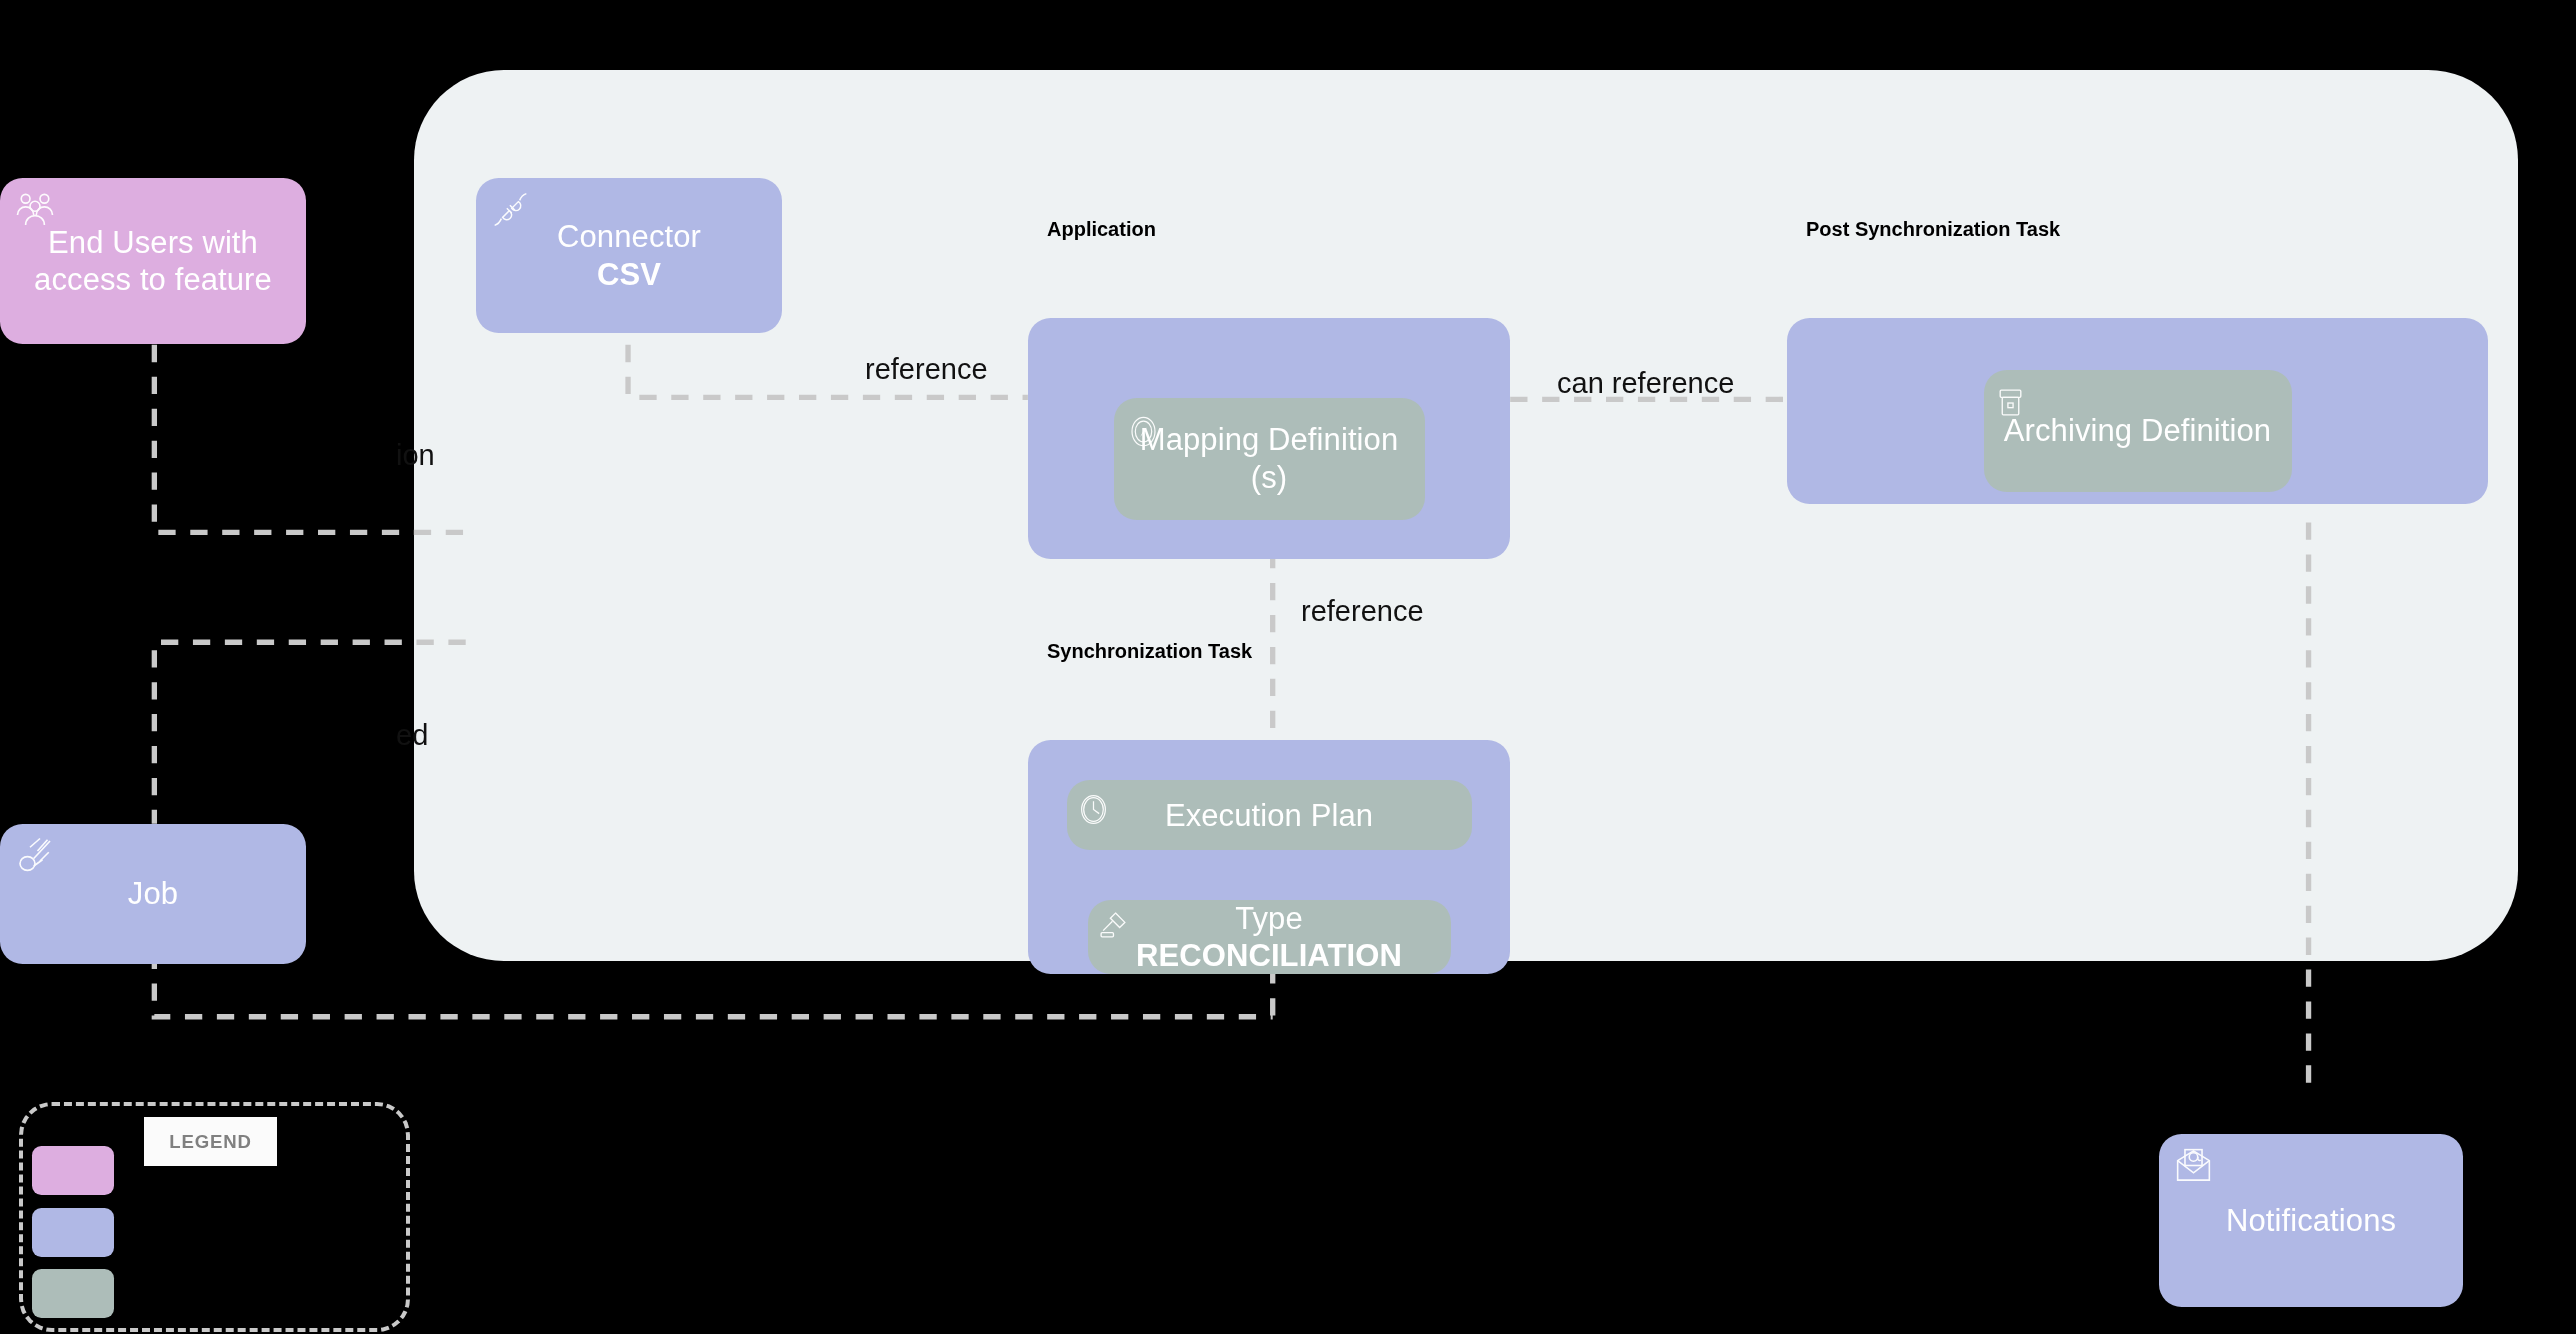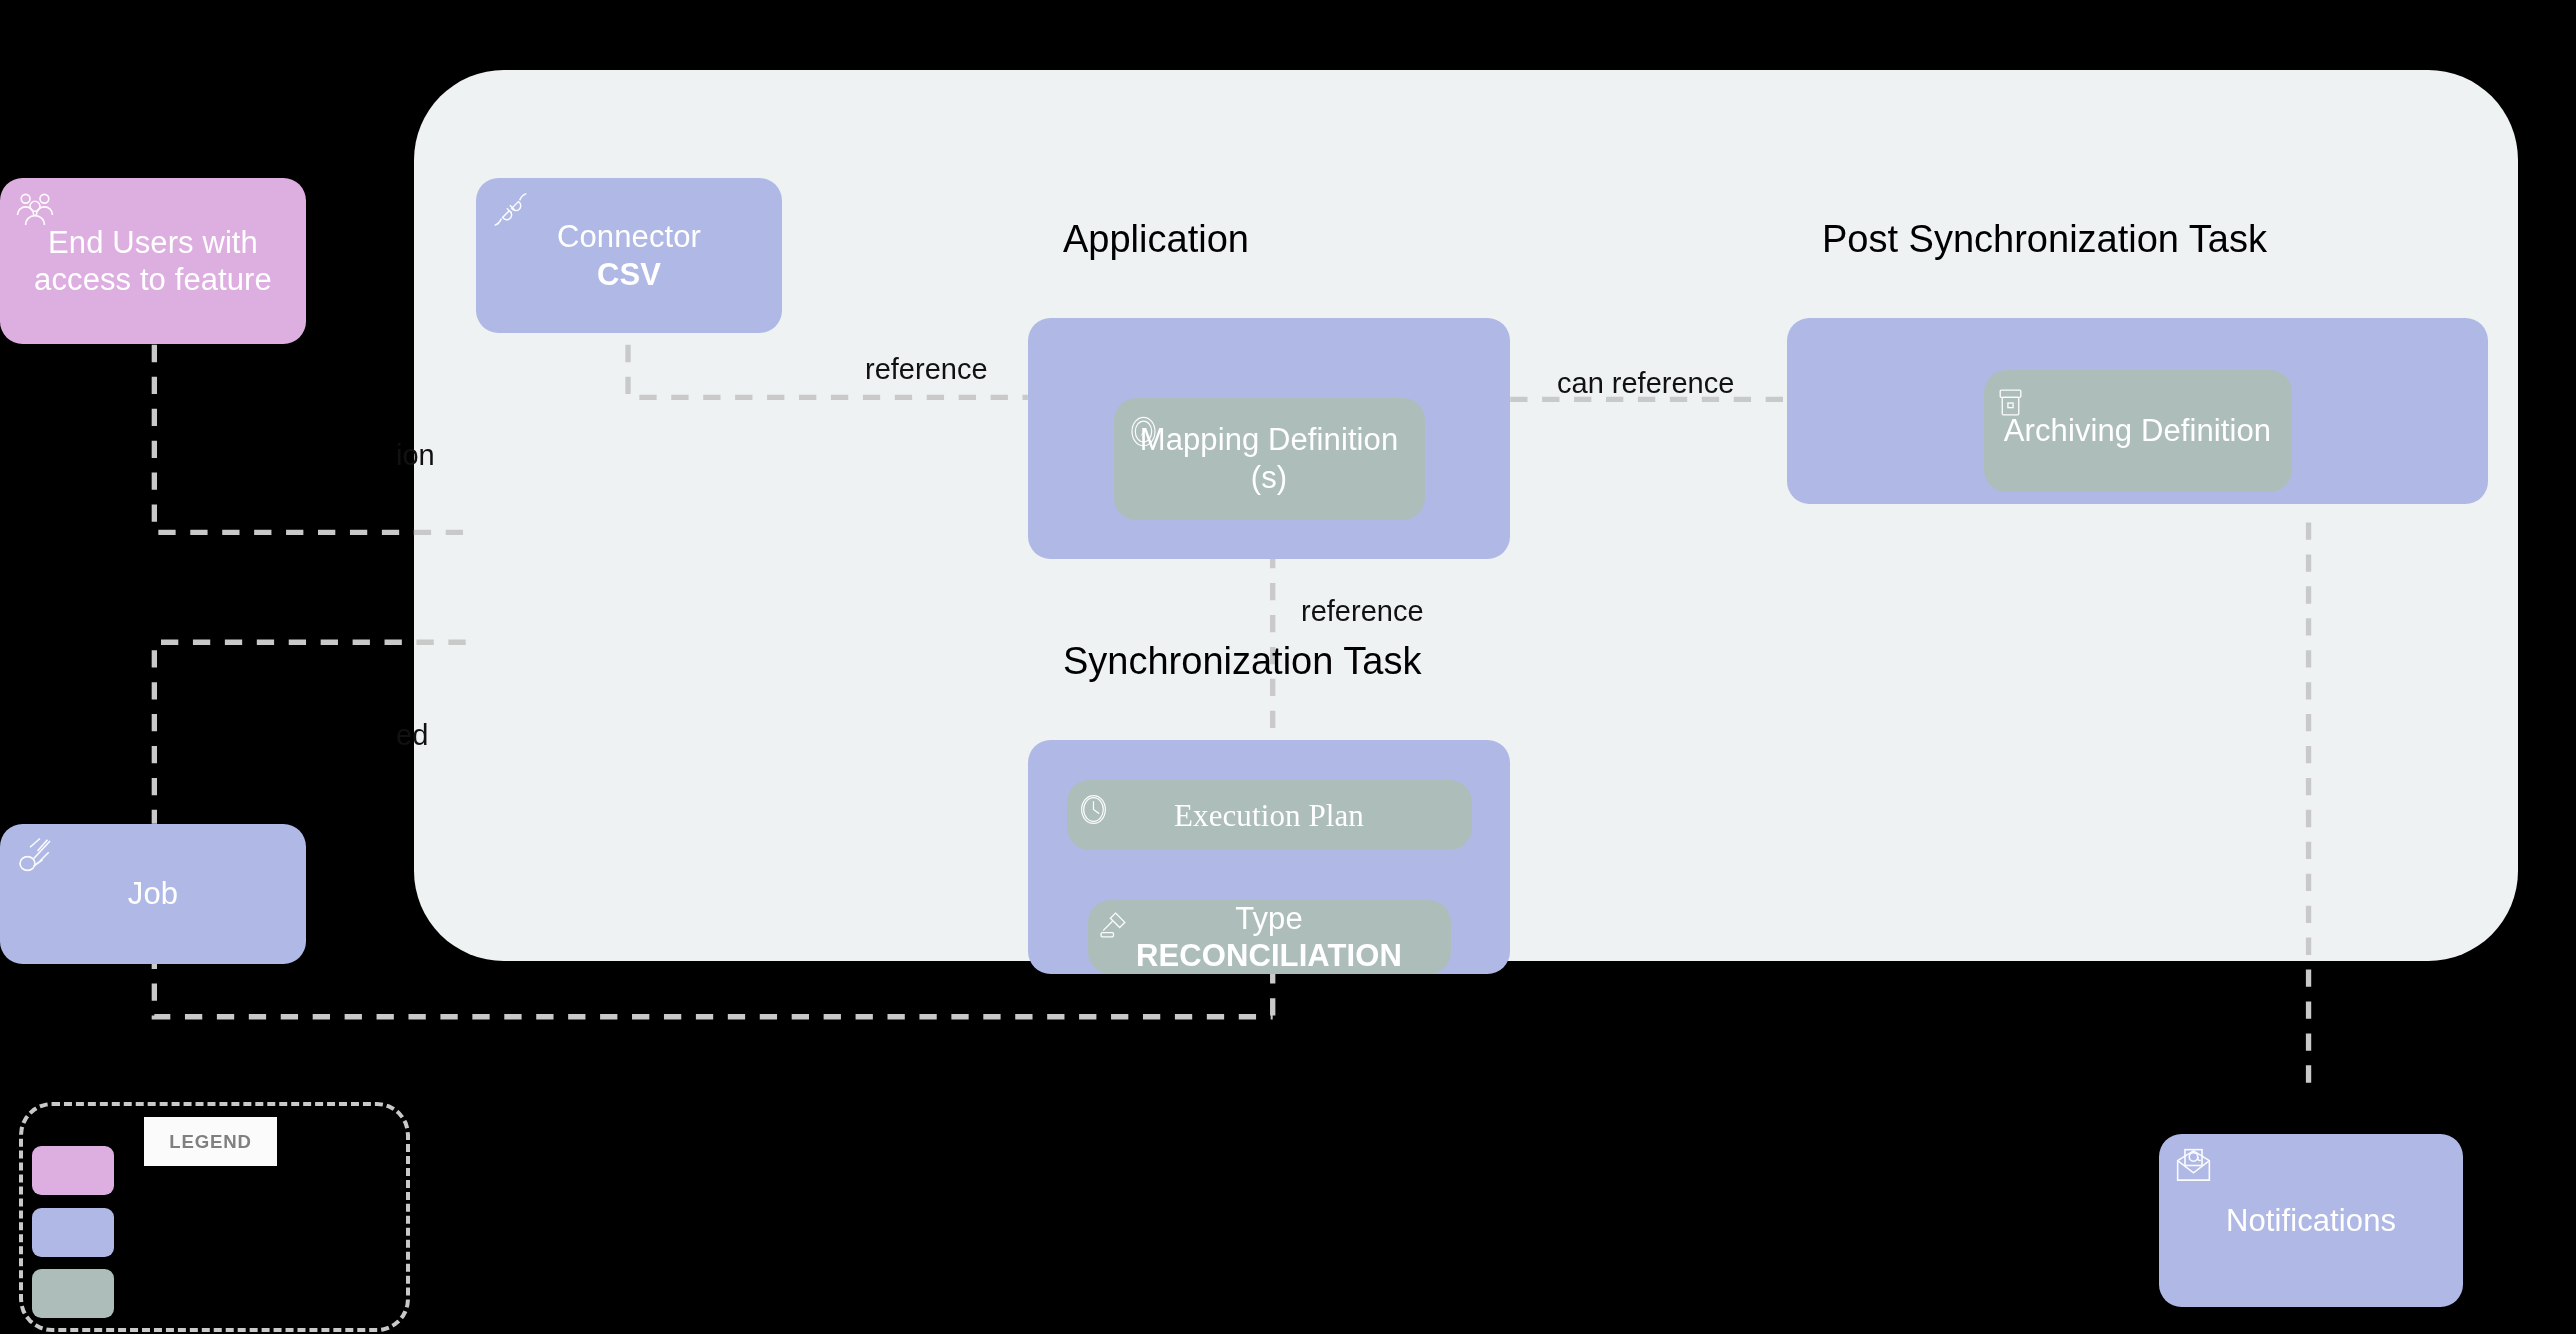--- a/index.html
+++ b/index.html
@@ -26,22 +26,22 @@
              opacity:.95;}
   .node .lbl{font-size:31px;line-height:1.20;font-weight:400;
              letter-spacing:0.1px;padding:0 12px;}
   .node .lbl b{font-weight:700;display:block;}
 
   .pink{background:#ddaee0;}
   .peri{background:#b0b8e5;}
   .sage{background:#adbdb9;}
 
   
-  .grp-title{position:absolute;color:#000;font-size:38px;font-weight:400;
-             white-space:nowrap;margin-left:16px;}
+  .grp-title{position:absolute;color:#000;font-size:20px;font-weight:700;
+             white-space:nowrap;}
 
   
   .edge-lbl{position:absolute;color:#111;font-size:29px;white-space:nowrap;
             background:transparent;}
 
   
   .legend-box{position:absolute;left:18.6px;top:1102px;width:391px;height:230px;
     border:4.7px dashed #c9c9c9;border-radius:33px;box-sizing:border-box;}
   .legend-cap{position:absolute;left:144px;top:1089px;width:133px;height:49px;
     background:#fbfbfb;display:flex;align-items:center;justify-content:center;
@@ -143,21 +143,21 @@
           <rect x="16" y="22" width="32" height="34" rx="2"></rect>
           <rect x="27" y="33" width="10" height="9"></rect>
         </svg>
       </span>
       <span class="lbl">Archiving Definition</span>
     </div>
   </div>
 
   <div class="grp-title" style="left:1047px;top:640px;">Synchronization Task</div>
   <div class="node peri" style="left:1028px;top:700px;width:482px;height:234px;gap:9.3px;">
-    <div class="node sage" style="position:relative;width:405px;height:100px;font-family:Liberation Serif, serif;">
+    <div class="node sage" style="position:relative;width:405px;height:100px;">
       <span class="ico" style="left:10.6px;top:13.3px;width:33px;height:33px;">
         <svg viewBox="0 0 64 64" width="33" height="33" fill="none" stroke="#fff" stroke-width="2.4">
           <ellipse cx="32" cy="32" rx="23" ry="27"></ellipse>
           <ellipse cx="32" cy="32" rx="19" ry="23"></ellipse>
           <path d="M32 16v16l11 8"></path>
         </svg>
       </span>
       <span class="lbl">Execution Plan</span>
     </div>
     <div class="node sage" style="position:relative;width:363px;height:106px;">

